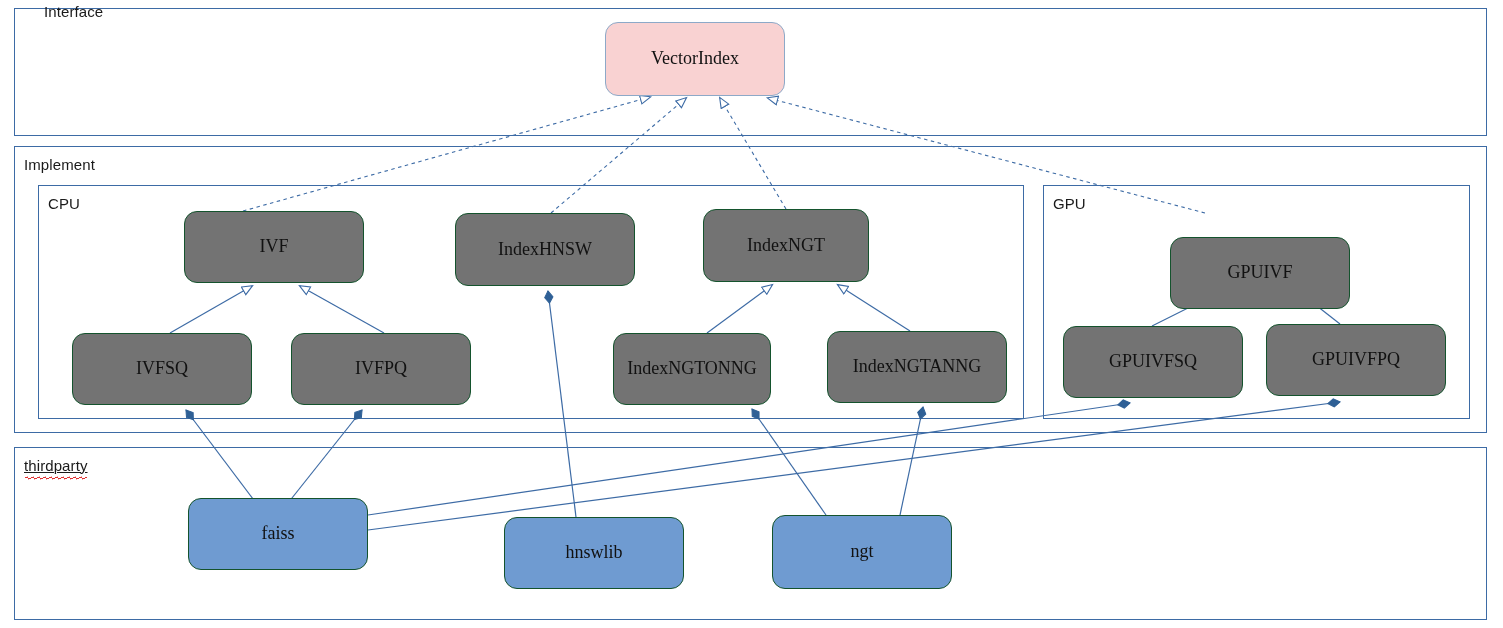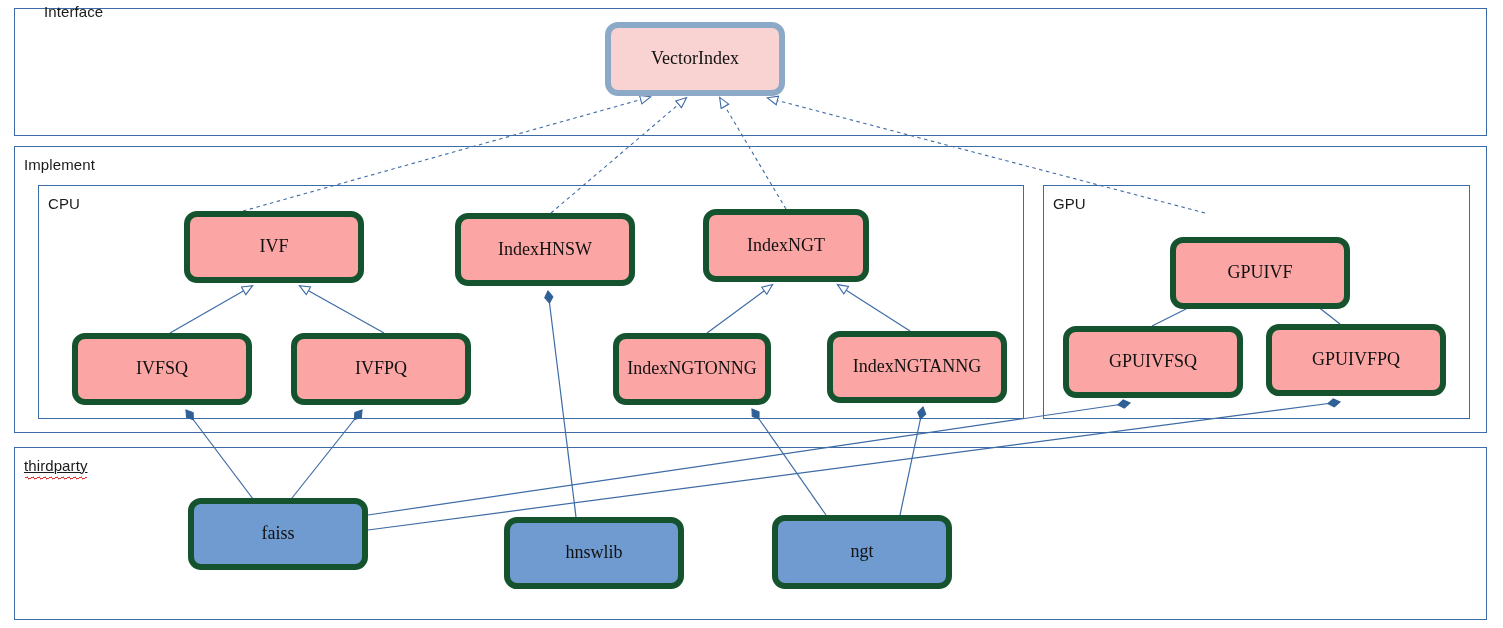--- a/index.html
+++ b/index.html
@@ -59,25 +59,25 @@
     box-sizing: border-box;
     border-radius: 13px;
     display: flex;
     align-items: center;
     justify-content: center;
     font-family: "Liberation Serif", serif;
     font-size: 18px;
     color: #111111;
     text-align: center;
     line-height: 1.1;
-    border: 6px solid #14532d;
+    border: 1px solid #14532d;
     z-index: 3;
   }
   .node.green {
-    background: #fca5a5;
+    background: #737373;
     text-align: right;
   }
   .node.blue {
     background: #6f9bd1;
   }
   .node.pink {
     background: #f9d2d2;
     border-color: #8da9c8;
   }
 </style>

